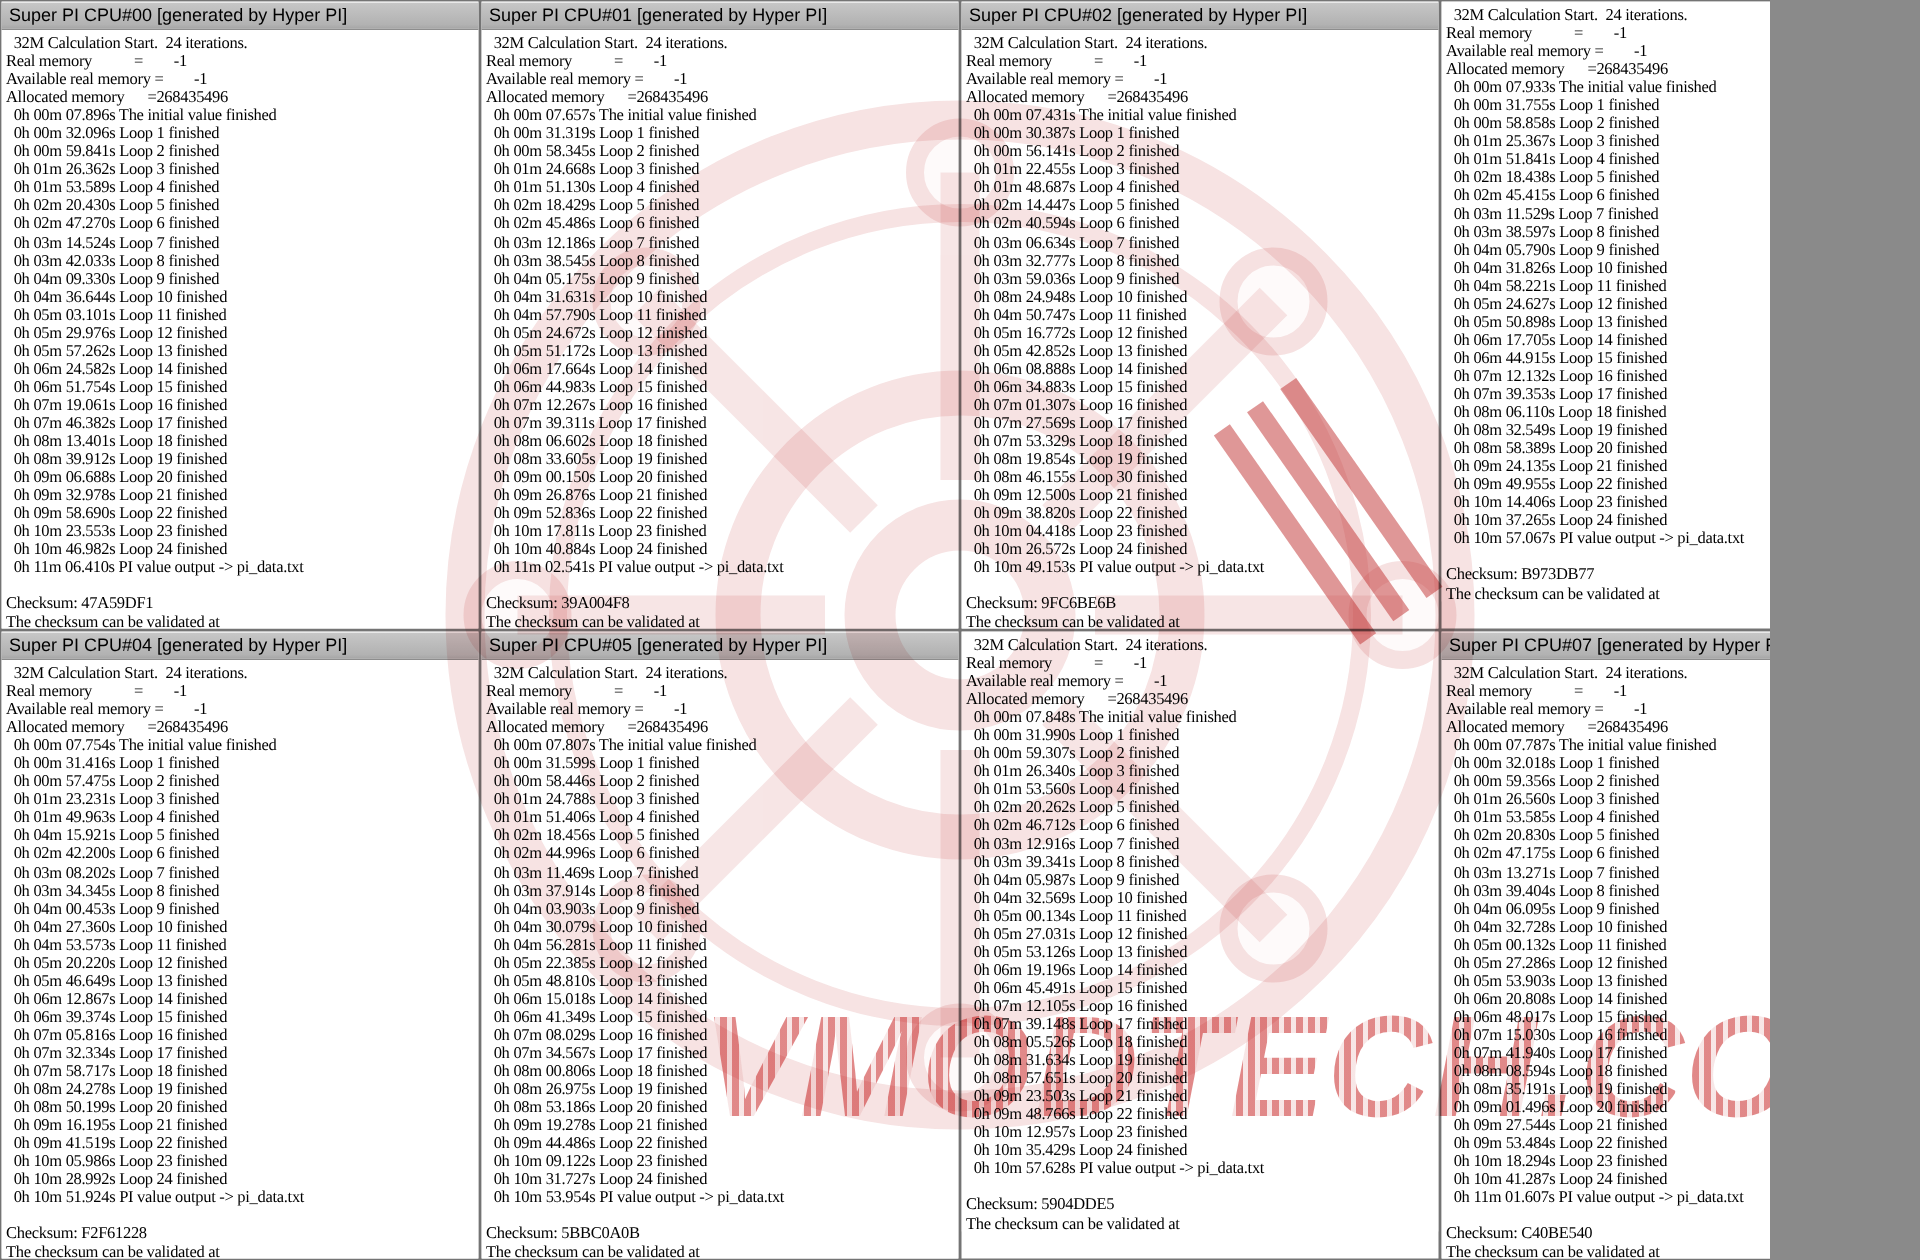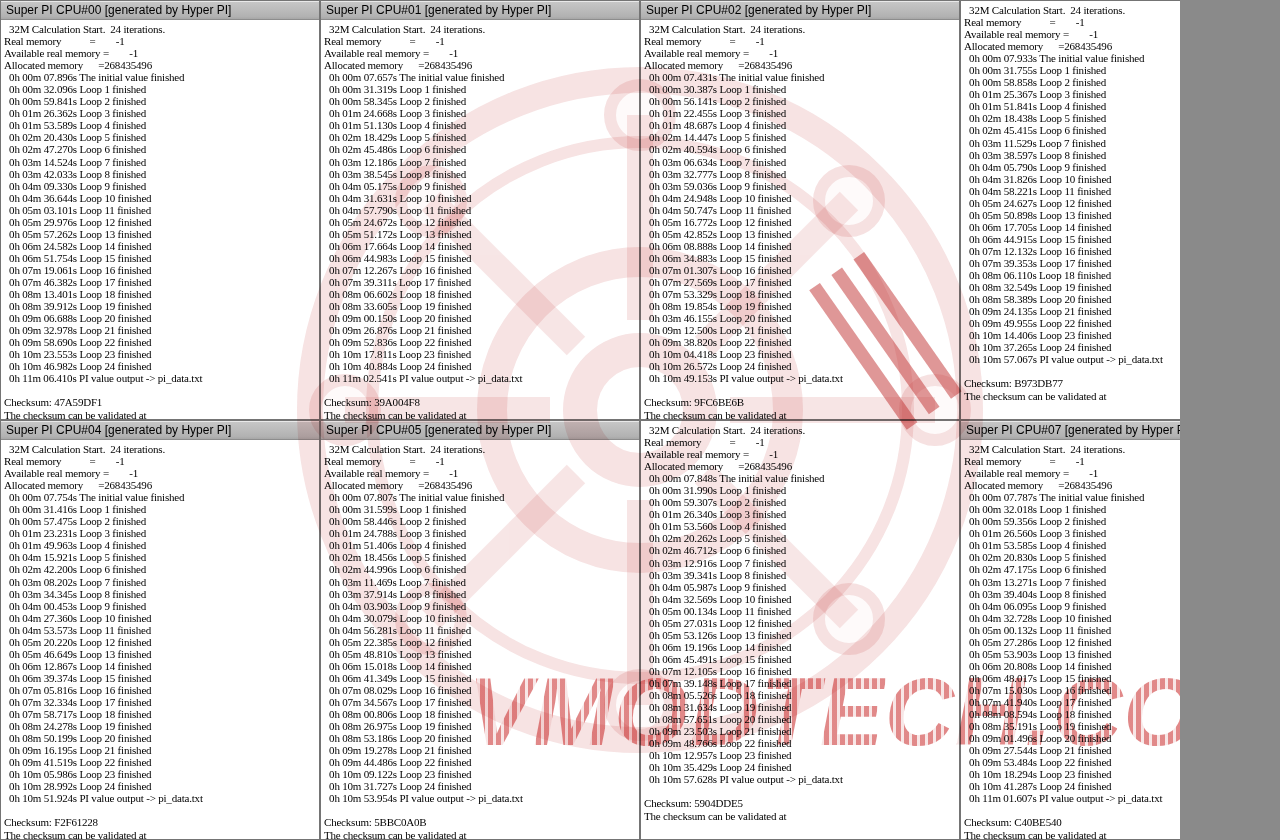--- a/index.html
+++ b/index.html
@@ -117,31 +117,31 @@
           <div class="line">  0h 00m 07.431s The initial value finished</div>
           <div class="line">  0h 00m 30.387s Loop 1 finished</div>
           <div class="line">  0h 00m 56.141s Loop 2 finished</div>
           <div class="line">  0h 01m 22.455s Loop 3 finished</div>
           <div class="line">  0h 01m 48.687s Loop 4 finished</div>
           <div class="line">  0h 02m 14.447s Loop 5 finished</div>
           <div class="line">  0h 02m 40.594s Loop 6 finished</div>
           <div class="line">  0h 03m 06.634s Loop 7 finished</div>
           <div class="line">  0h 03m 32.777s Loop 8 finished</div>
           <div class="line">  0h 03m 59.036s Loop 9 finished</div>
-          <div class="line">  0h 04m 24.948s Loop 10 finished</div>
+          <div class="line">  0h 08m 24.948s Loop 10 finished</div>
           <div class="line">  0h 04m 50.747s Loop 11 finished</div>
           <div class="line">  0h 05m 16.772s Loop 12 finished</div>
           <div class="line">  0h 05m 42.852s Loop 13 finished</div>
           <div class="line">  0h 06m 08.888s Loop 14 finished</div>
           <div class="line">  0h 06m 34.883s Loop 15 finished</div>
           <div class="line">  0h 07m 01.307s Loop 16 finished</div>
           <div class="line">  0h 07m 27.569s Loop 17 finished</div>
           <div class="line">  0h 07m 53.329s Loop 18 finished</div>
           <div class="line">  0h 08m 19.854s Loop 19 finished</div>
-          <div class="line">  0h 03m 46.155s Loop 20 finished</div>
+          <div class="line">  0h 08m 46.155s Loop 30 finished</div>
           <div class="line">  0h 09m 12.500s Loop 21 finished</div>
           <div class="line">  0h 09m 38.820s Loop 22 finished</div>
           <div class="line">  0h 10m 04.418s Loop 23 finished</div>
           <div class="line">  0h 10m 26.572s Loop 24 finished</div>
           <div class="line">  0h 10m 49.153s PI value output -&gt; pi_data.txt</div>
           <div class="line"> </div>
           <div class="line">Checksum: 9FC6BE6B</div>
           <div class="line">The checksum can be validated at</div>
         </div>
   </div>

